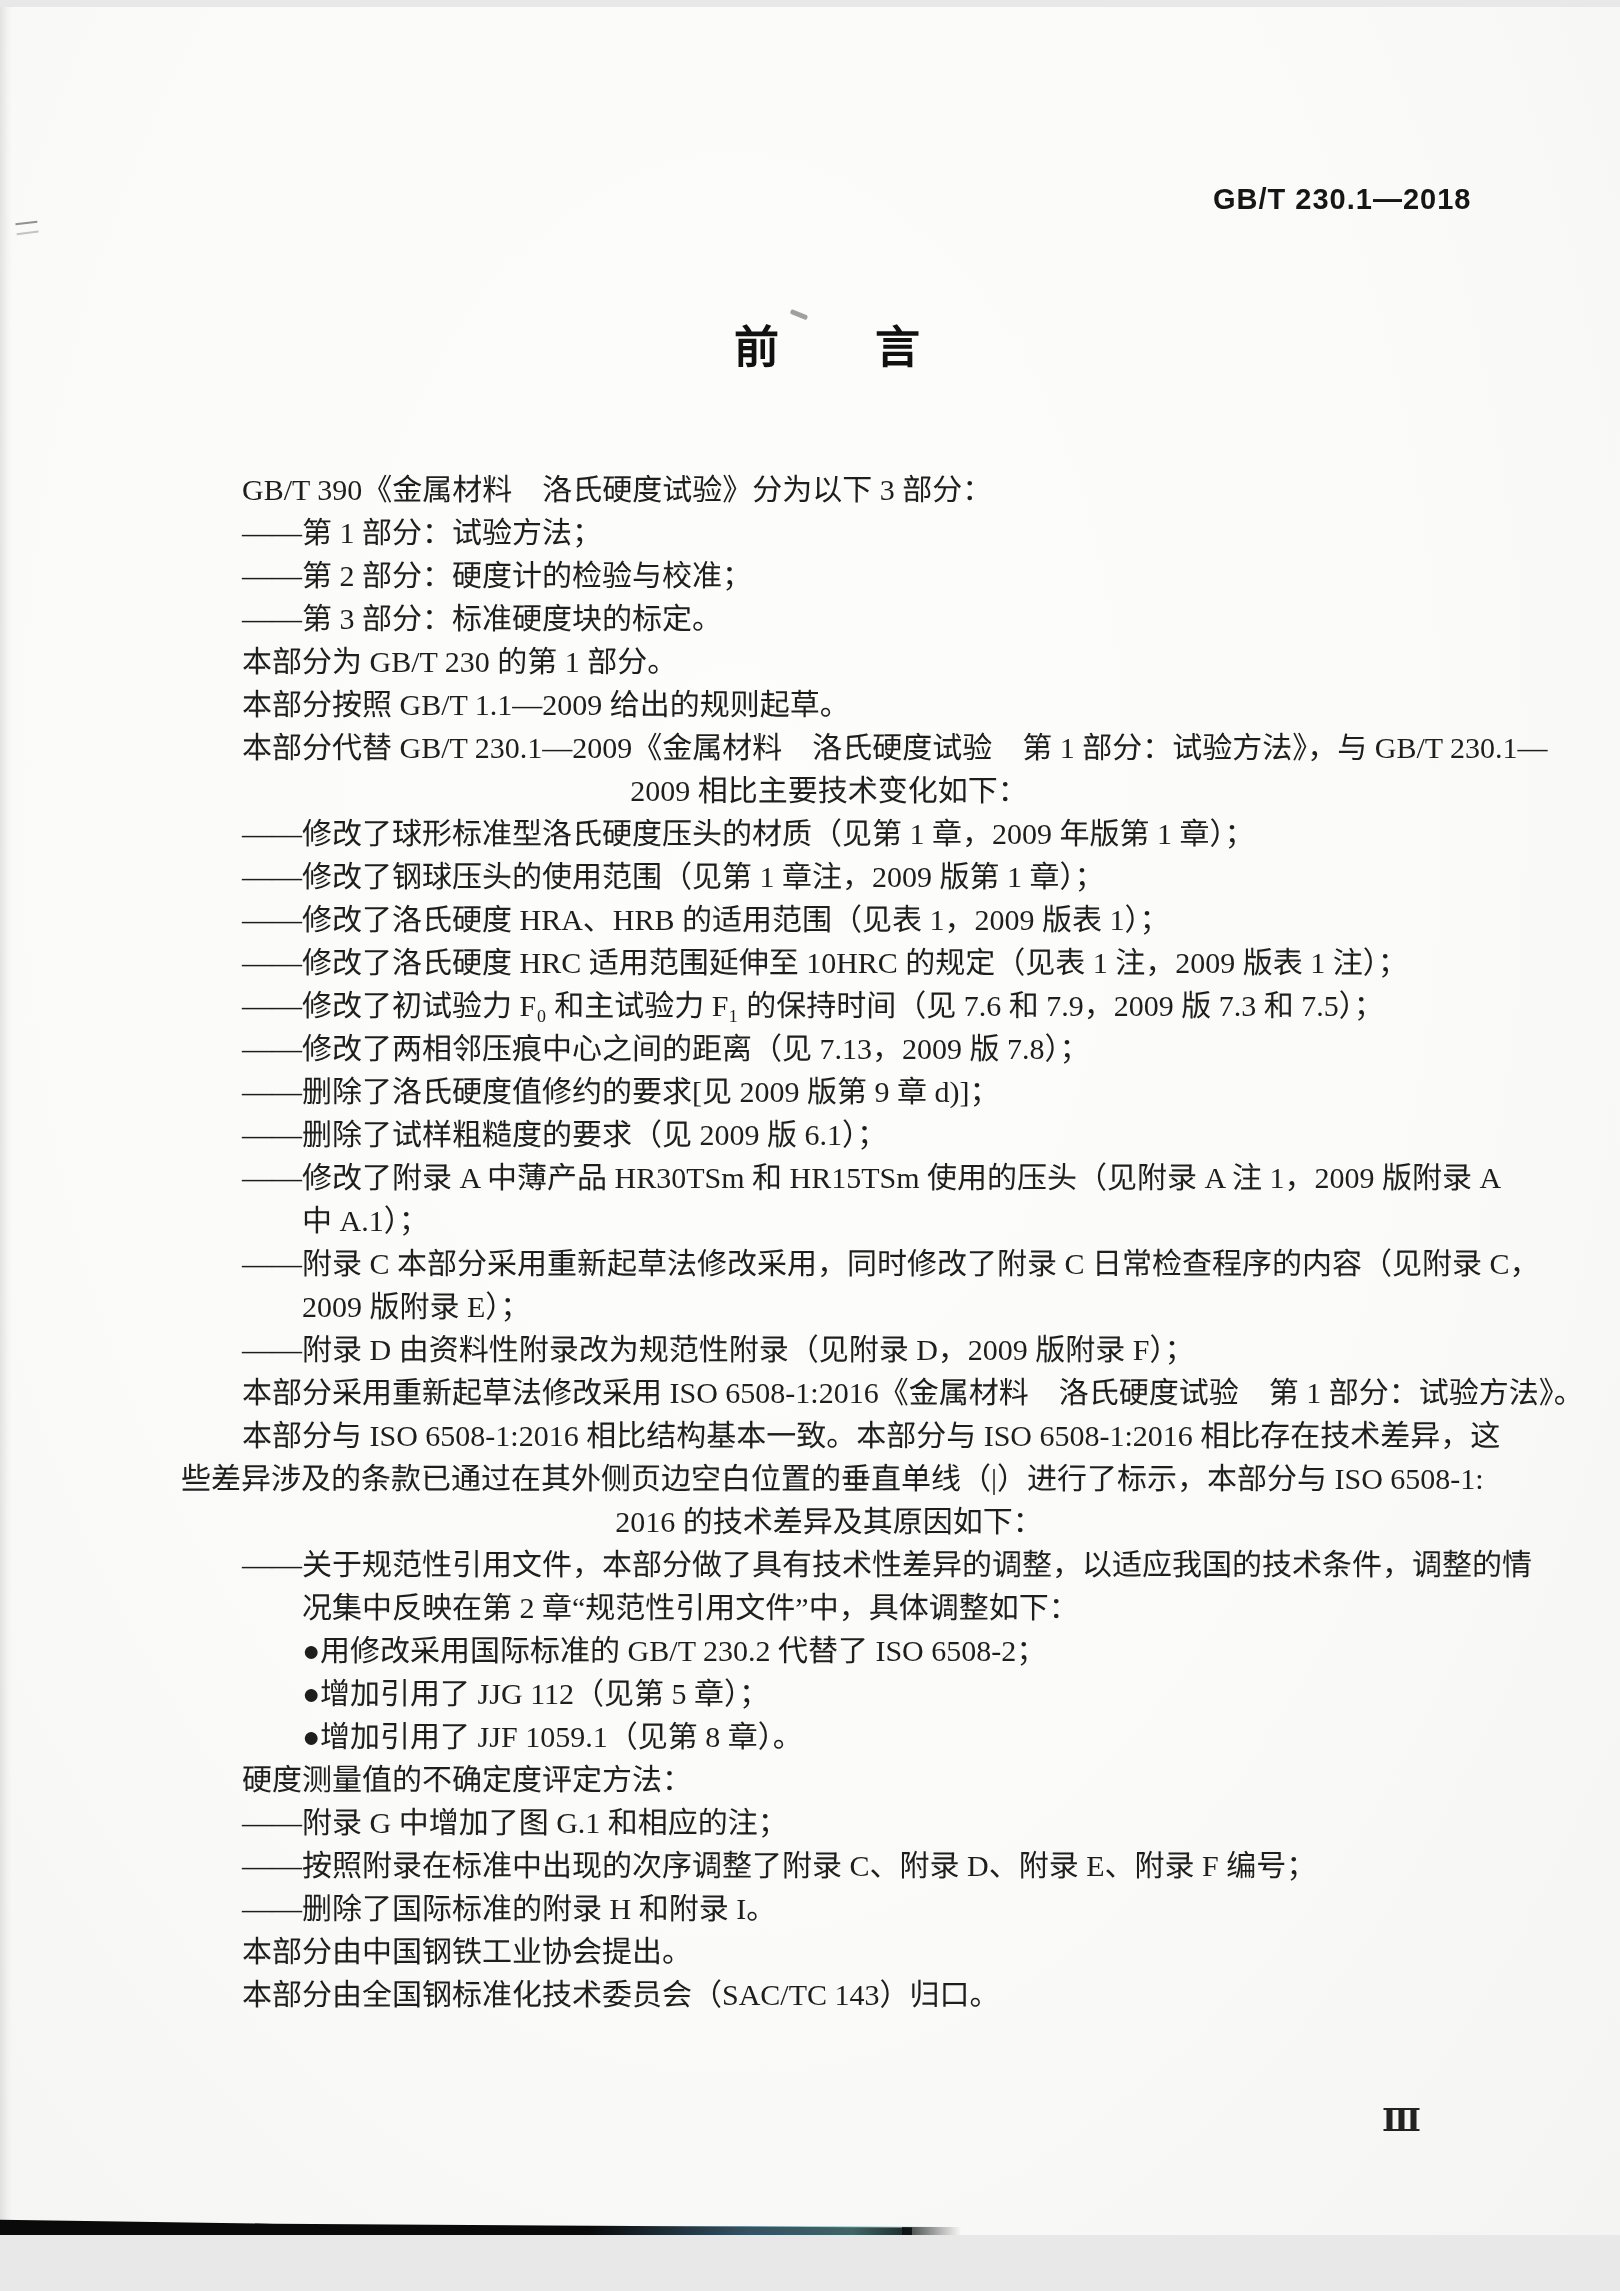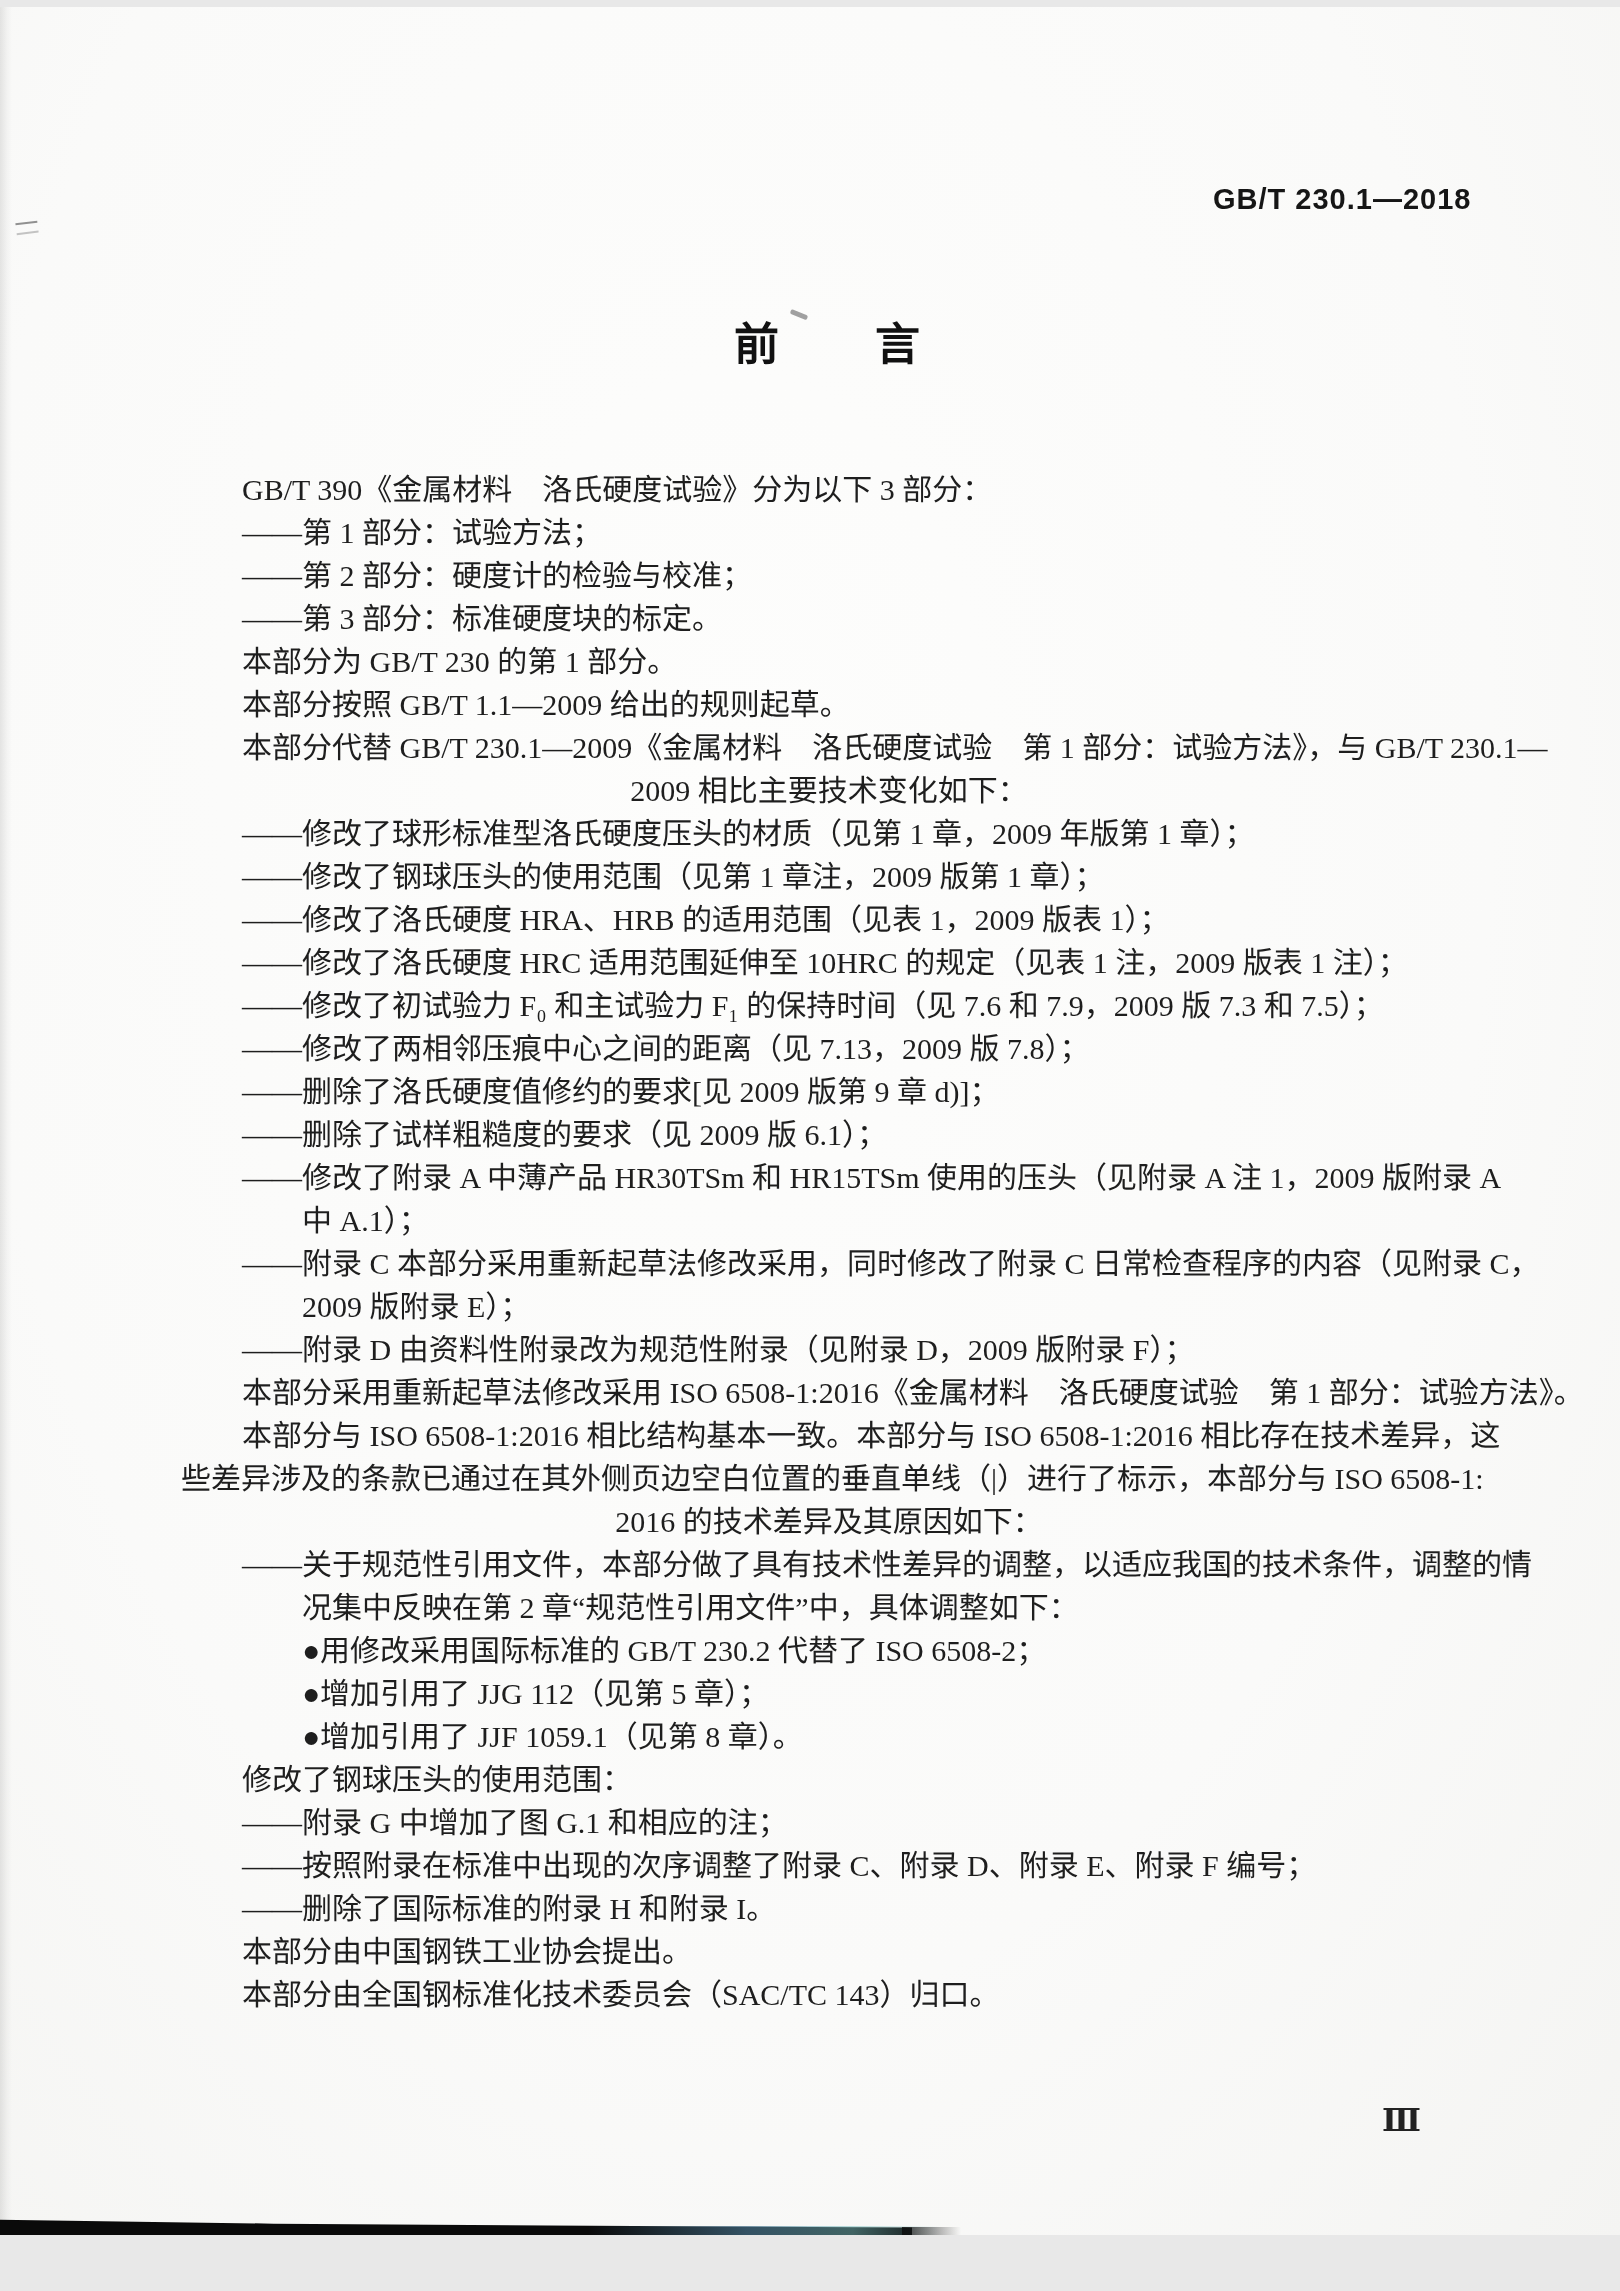--- a/index.html
+++ b/index.html
@@ -33,21 +33,21 @@
   }
   .header-code{
     position:absolute;top:176px;left:1213px;
     font-family:"Liberation Sans","DejaVu Sans",sans-serif;
     font-weight:bold;font-size:29px;letter-spacing:1px;
     color:#161616;white-space:nowrap;
   }
   .doc-title{
     position:absolute;top:314px;left:181px;width:1294px;margin:0;
     text-align:center;
-    font-family:Liberation Mono, monospace;
+    font-family:Liberation Serif, serif;
     font-weight:bold;font-size:45px;line-height:55px;
     color:#111;letter-spacing:2px;
   }
   .body-text{
     position:absolute;top:461px;left:181px;width:1296px;
   }
   .line{
     height:43px;line-height:43px;font-size:30px;
     white-space:nowrap;color:#1e1e1e;
   }
@@ -113,21 +113,21 @@
       <div class="line ind2">——附录 D 由资料性附录改为规范性附录（见附录 D，2009 版附录 F）；</div>
       <div class="line ind2">本部分采用重新起草法修改采用 ISO 6508-1:2016《金属材料　洛氏硬度试验　第 1 部分：试验方法》。</div>
       <div class="line ind2">本部分与 ISO 6508-1:2016 相比结构基本一致。本部分与 ISO 6508-1:2016 相比存在技术差异，这</div>
       <div class="line ind0">些差异涉及的条款已通过在其外侧页边空白位置的垂直单线（|）进行了标示，本部分与 ISO 6508-1:</div>
       <div class="line ind0">2016 的技术差异及其原因如下：</div>
       <div class="line ind2">——关于规范性引用文件，本部分做了具有技术性差异的调整，以适应我国的技术条件，调整的情</div>
       <div class="line ind4">况集中反映在第 2 章“规范性引用文件”中，具体调整如下：</div>
       <div class="line ind4">●用修改采用国际标准的 GB/T 230.2 代替了 ISO 6508-2；</div>
       <div class="line ind4">●增加引用了 JJG 112（见第 5 章）；</div>
       <div class="line ind4">●增加引用了 JJF 1059.1（见第 8 章）。</div>
-      <div class="line ind2">修改了钢球压头的使用范围：</div>
+      <div class="line ind2">硬度测量值的不确定度评定方法：</div>
       <div class="line ind2">——附录 G 中增加了图 G.1 和相应的注；</div>
       <div class="line ind2">——按照附录在标准中出现的次序调整了附录 C、附录 D、附录 E、附录 F 编号；</div>
       <div class="line ind2">——删除了国际标准的附录 H 和附录 I。</div>
       <div class="line ind2">本部分由中国钢铁工业协会提出。</div>
       <div class="line ind2">本部分由全国钢标准化技术委员会（SAC/TC 143）归口。</div>
     </div>
 
   <div class="page-number">Ⅲ</div>
 
   <div class="bottom-band">

